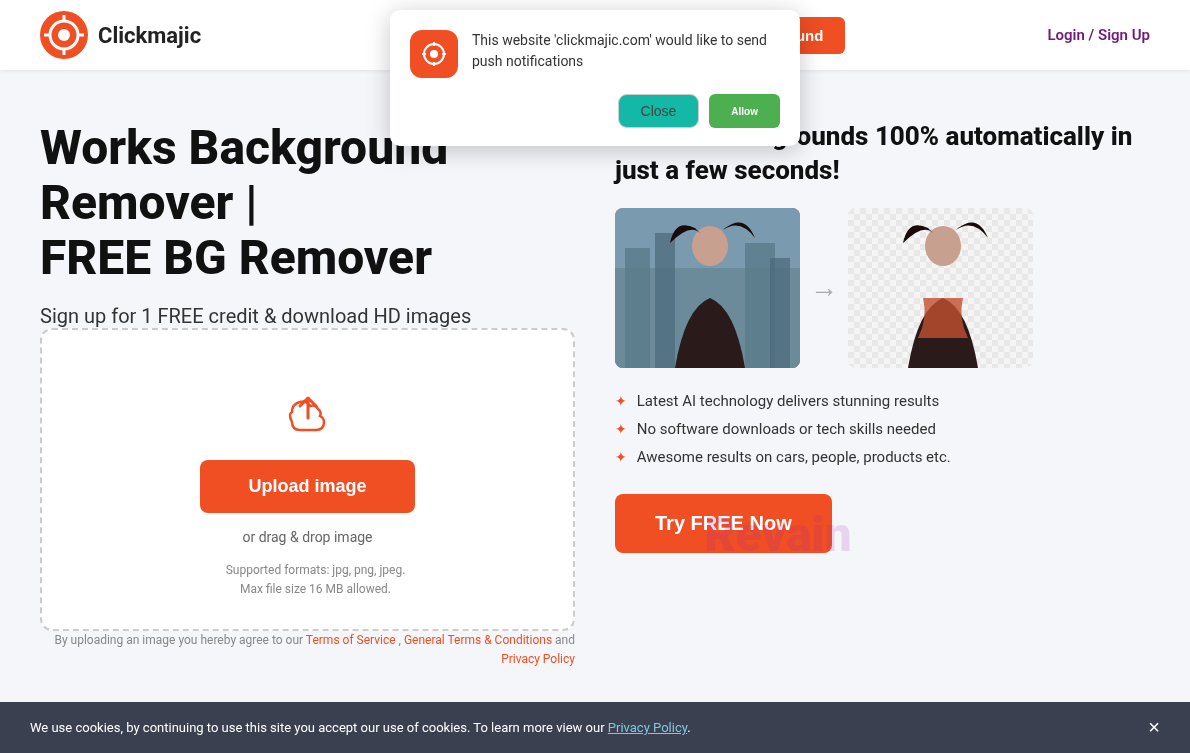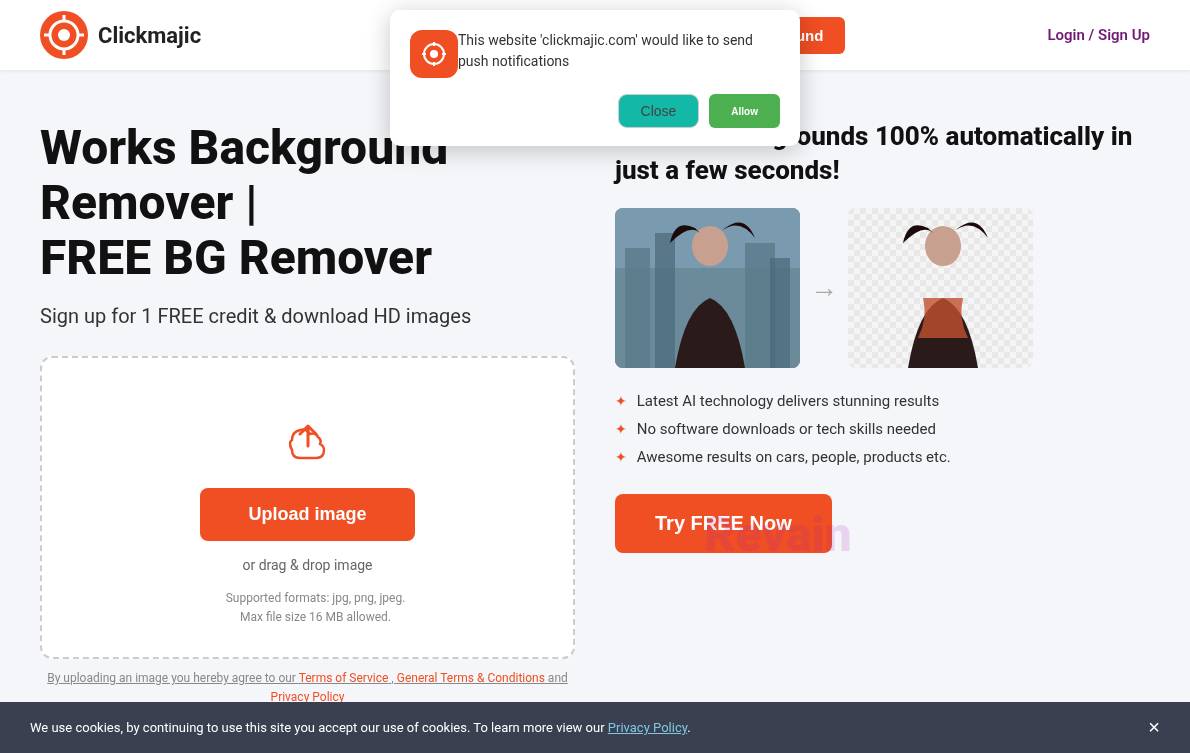--- a/index.html
+++ b/index.html
@@ -72,21 +72,20 @@
       font-size: 48px;
       font-weight: 800;
       color: #111;
       line-height: 1.15;
       margin-bottom: 18px;
     }
     .hero-subtitle {
       font-size: 20px;
       font-weight: 400;
       color: #333;
-      margin-bottom: 28px;
     }
 
     .upload-box {
       border: 2px dashed #ccc;
       border-radius: 12px;
       background: #fff;
       padding: 50px 30px 30px;
       display: flex;
       flex-direction: column;
       align-items: center;
@@ -111,24 +110,22 @@
     .formats-text {
       font-size: 12px;
       color: #888;
       text-align: center;
       line-height: 1.6;
       margin-left: 16px;
     }
     .terms-text {
       font-size: 12px;
       color: #888;
-      text-align: center;
-      margin-top: 10px;
+      text-align: right;
       line-height: 1.6;
-      text-decoration: underline;
     }
     .terms-text a { color: #f04e23; text-decoration: none; }
 
     
     .right-title {
       font-size: 26px;
       font-weight: 800;
       color: #111;
       line-height: 1.3;
       margin-bottom: 20px;
@@ -201,20 +198,21 @@
       width: 410px;
       background: #fff;
       border-radius: 10px;
       box-shadow: 0 4px 24px rgba(0,0,0,0.22);
       padding: 20px 20px 18px;
       pointer-events: all;
     }
     .notif-header {
       display: flex;
       align-items: flex-start;
+      gap: 14px;
       margin-bottom: 16px;
     }
     .notif-app-icon {
       width: 48px;
       height: 48px;
       border-radius: 12px;
       background: #f04e23;
       display: flex;
       align-items: center;
       justify-content: center;

